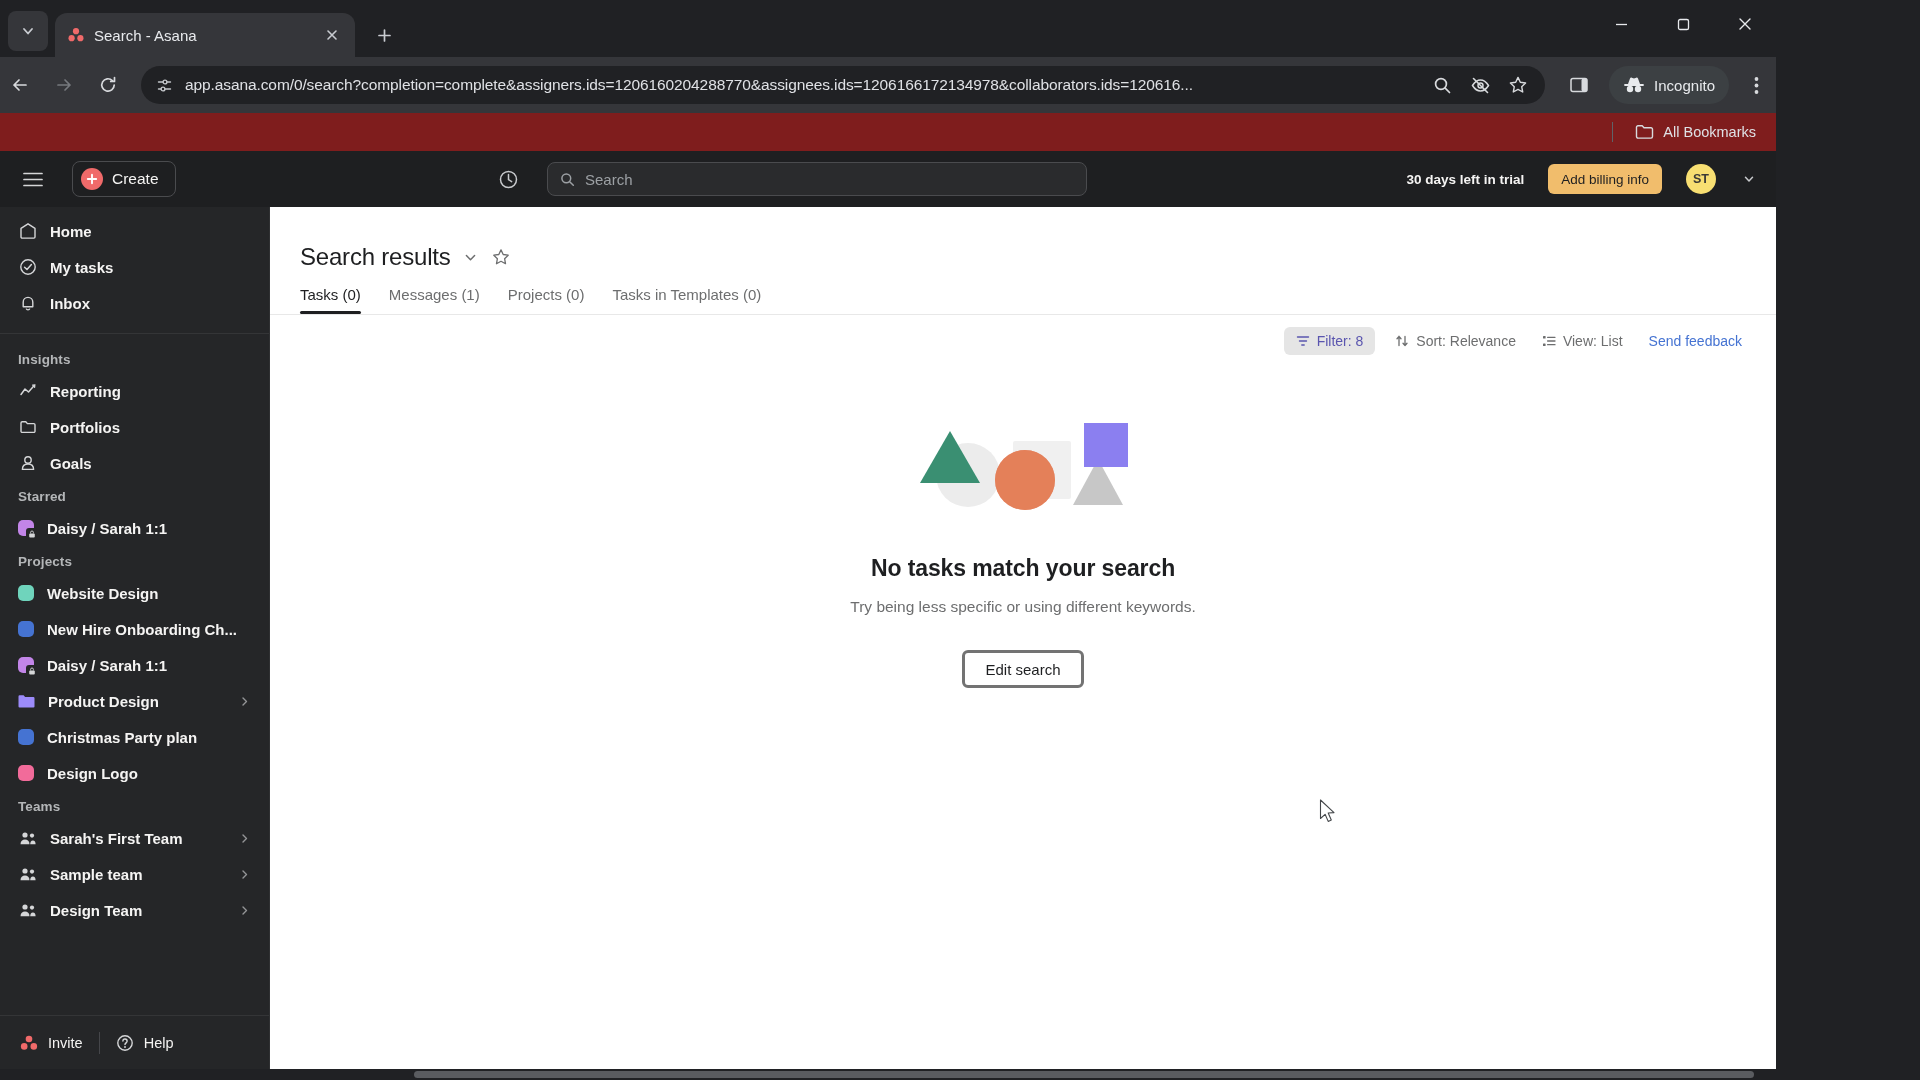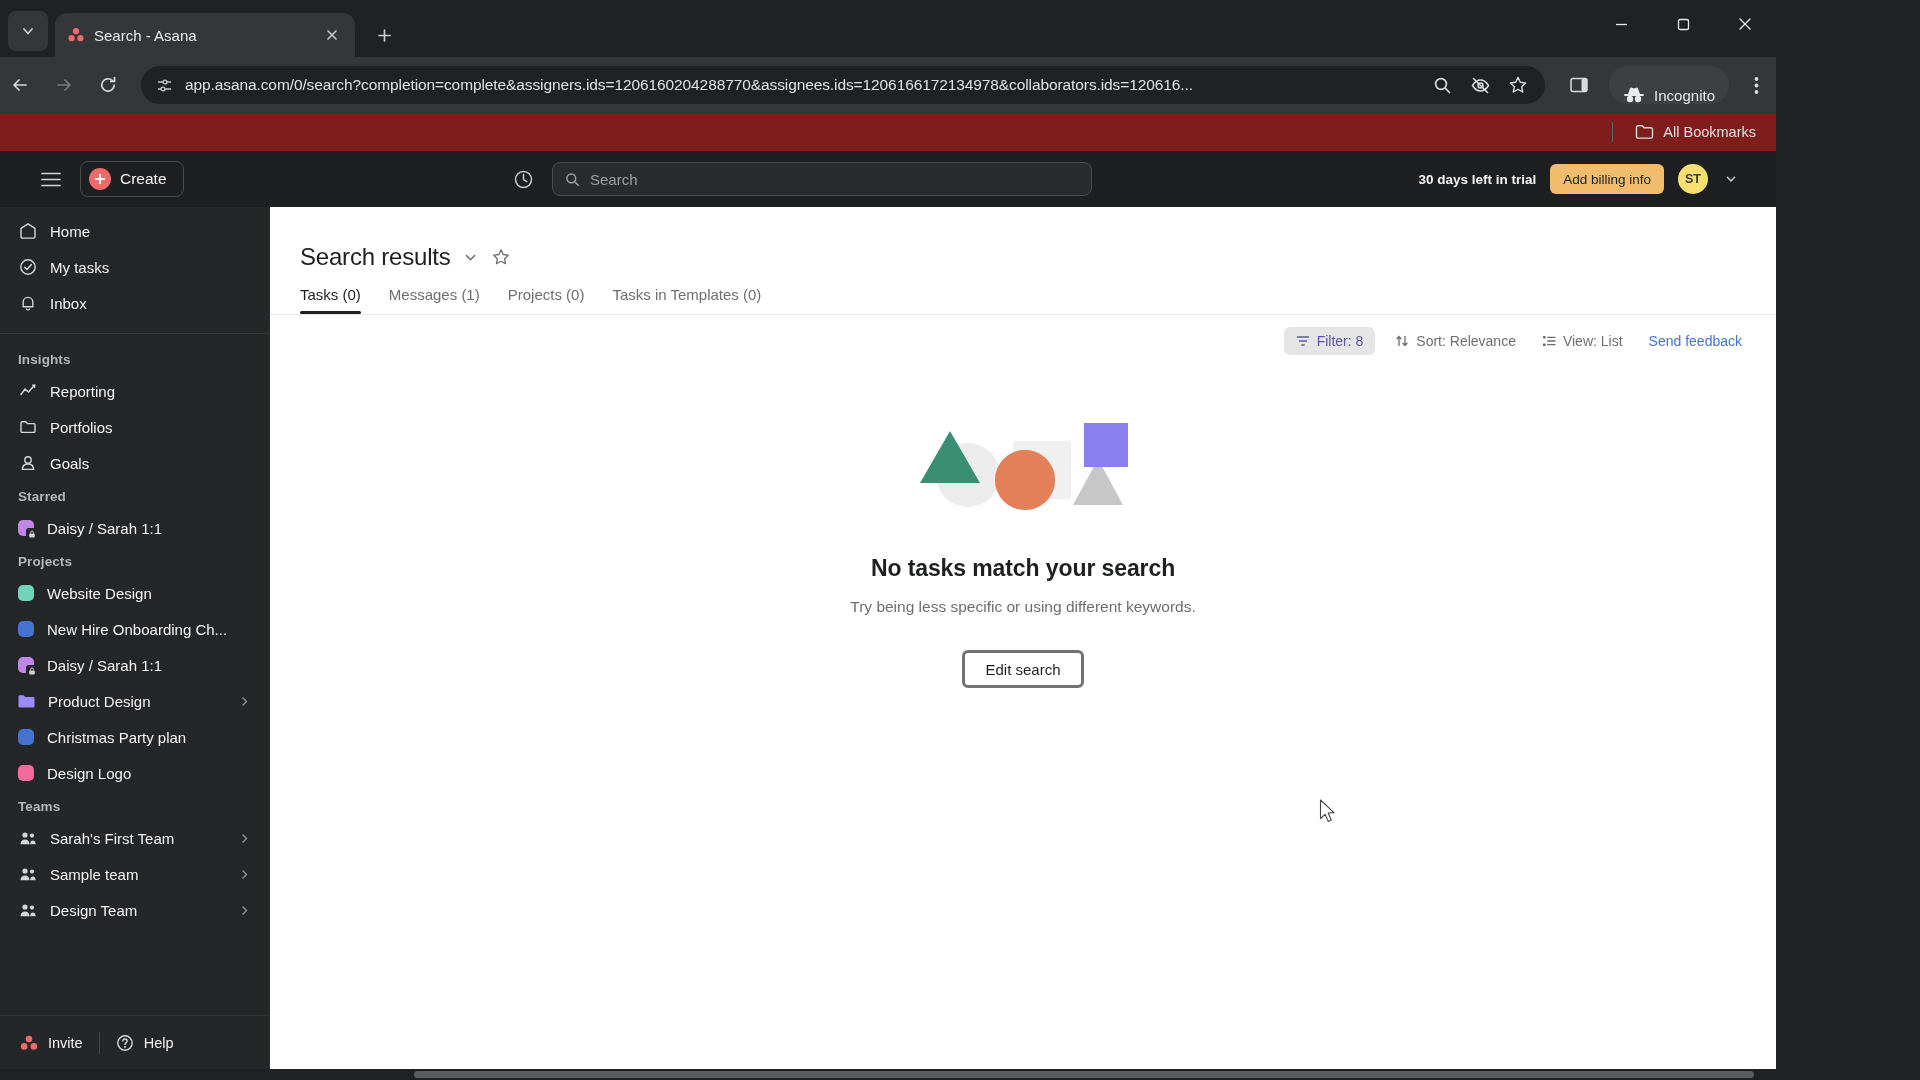--- a/index.html
+++ b/index.html
@@ -57,39 +57,39 @@
     display: flex; align-items: center; padding: 0 14px 0 14px; gap: 12px;
     margin-left: 8px; margin-right: 8px; cursor: text;
   }
   .omnibox-icon { width: 18px; height: 18px; display:flex; align-items:center; justify-content:center; }
   .omnibox-url { flex: 1; color: #dfe1e5; font-size: 15.5px; white-space: nowrap; overflow: hidden; letter-spacing: -0.1px; }
   .omni-right { display: flex; align-items: center; gap: 16px; padding-right: 2px; }
   .omni-right .ico { width: 22px; height: 22px; display:flex; align-items:center; justify-content:center; cursor:pointer; }
   .tb-right { display: flex; align-items: center; gap: 4px; }
   .split-ico { width: 40px; height: 38px; display:flex; align-items:center; justify-content:center; cursor:pointer;}
   .incognito-chip {
-    display: flex; align-items: flex-end; gap: 9px; height: 38px; padding: 0 14px;
+    display: flex; align-items: center; gap: 9px; height: 38px; padding: 0 14px;
     border-radius: 19px; background: #3c4043; color: #e8eaed; font-size: 15px; cursor: pointer;
     margin-left: 6px;
   }
   .kebab { width: 38px; height: 38px; display:flex; align-items:center; justify-content:center; cursor:pointer; margin-left: 4px;}
 
   .bookmarks {
     height: 38px; background: #7f1d1d; display: flex; align-items: center;
     justify-content: flex-end; padding-right: 20px; gap: 10px;
   }
   .bm-div { width: 1px; height: 20px; background: #5f6368; margin-right: 12px; }
   .bm-item { display: flex; align-items: center; gap: 9px; color: #dfe1e5; font-size: 14.5px; cursor: pointer; }
 
   
   .app { flex: 1; display: flex; flex-direction: column; background: #1e1f21; min-height: 0; }
 
   .asana-top {
     height: 56px; background: #1e1f21; display: flex; align-items: center;
-    padding: 0 36px; gap: 14px; flex: 0 0 56px;
+    padding: 0 18px; gap: 24px; flex: 0 0 56px;
   }
   .hamburger { width: 30px; height: 30px; display:flex; align-items:center; justify-content:center; cursor:pointer; }
   .create-btn {
     display: flex; align-items: center; gap: 9px; height: 36px; padding: 0 16px 0 8px;
     border: 1px solid #4a4b4e; border-radius: 8px; color: #f5f4f3; font-size: 15.5px;
     cursor: pointer; font-weight: 400;
   }
   .plus-circle {
     width: 22px; height: 22px; border-radius: 50%; background: #f06a6a;
     display: flex; align-items: center; justify-content: center;
@@ -117,21 +117,21 @@
   
   .sidebar {
     width: 270px; flex: 0 0 270px; background: #252628; display: flex; flex-direction: column;
     border-right: 1px solid #2f3032;
   }
   .sb-scroll { flex: 1; overflow: hidden; padding-top: 6px; }
   .sb-item {
     display: flex; align-items: center; gap: 13px; height: 36px; margin: 0 8px;
     padding: 0 10px; border-radius: 6px; color: #f5f4f3; font-size: 15px; cursor: pointer;
   }
-  .sb-item .lbl { white-space: nowrap; overflow: hidden; text-overflow: ellipsis; flex: 1; }
+  .sb-item .lbl { white-space: nowrap; overflow: hidden; text-overflow: ellipsis; flex: 1; font-weight: bold; }
   .sb-ico { width: 19px; height: 19px; flex: 0 0 19px; display:flex; align-items:center; justify-content:center; }
   .sb-divider { height: 1px; background: #343537; margin: 12px 0 10px 0; }
   .sb-section {
     color: #b4b6b8; font-size: 13.5px; font-weight: 700; padding: 8px 18px 6px 18px; letter-spacing: 0.1px;
   }
   .proj-dot { width: 16px; height: 16px; border-radius: 5px; flex: 0 0 16px; position: relative; }
   .lock-badge {
     position: absolute; right: -3px; bottom: -3px; width: 11px; height: 11px; border-radius: 3px;
     background: #252628; display: flex; align-items: center; justify-content: center;
   }

